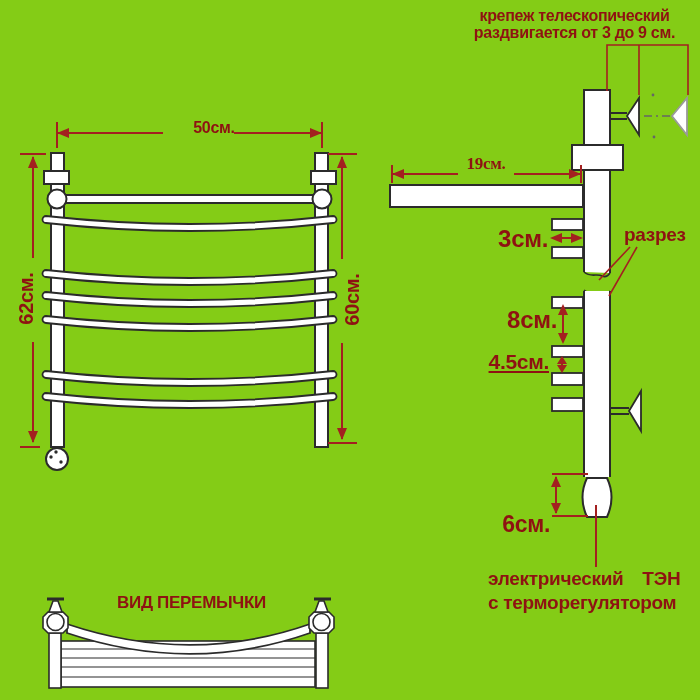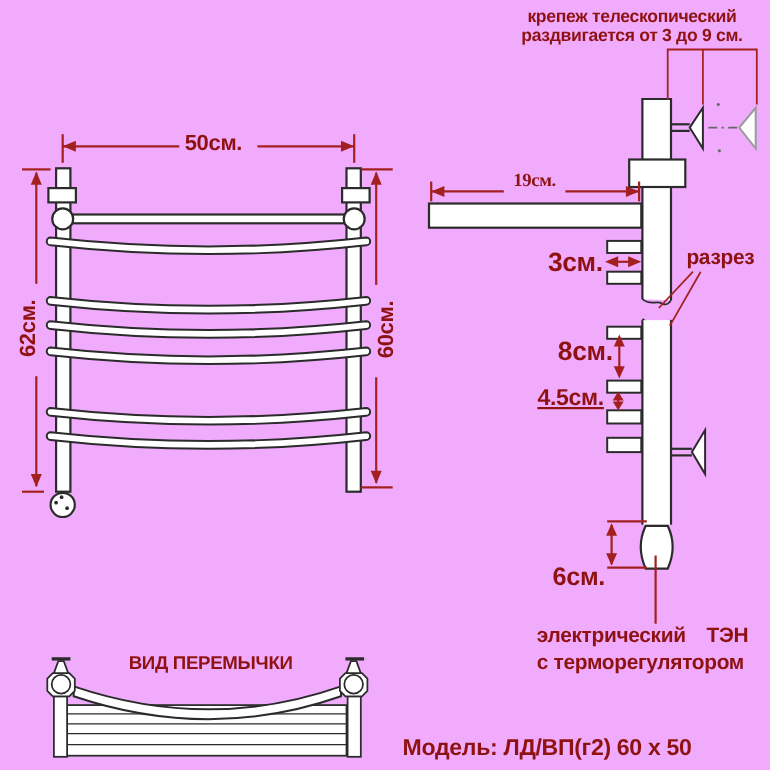--- a/index.html
+++ b/index.html
@@ -1,25 +1,25 @@
 <!DOCTYPE html>
 <html><head>
 <meta charset="utf-8">
 <style>
   html,body{margin:0;padding:0;background:#ffffff;}
-  #canvas{position:relative;width:700px;height:700px;background:#f0abfc;overflow:hidden;
+  #canvas{position:relative;width:700px;height:700px;background:#84cc16;overflow:hidden;
           font-family:"Liberation Sans",sans-serif;}
   svg{position:absolute;left:0;top:0;}
   .lbl{position:absolute;font-family:"Liberation Sans",sans-serif;font-weight:bold;
        color:#8e1212;letter-spacing:-0.3px;white-space:nowrap;line-height:1.05;}
   .c{text-align:center;}
   .r{text-align:right;}
   .rot{transform:rotate(-90deg);transform-origin:center center;}
   #mount-note{left:452px;top:7px;width:245px;font-size:16px;line-height:17px;text-align:center;}
-  #dim-50{left:144px;top:120px;width:100px;font-size:20px;}
+  #dim-50{left:164px;top:120px;width:100px;font-size:16px;}
   #dim-62{left:-14px;top:288px;width:80px;font-size:20px;}
   #dim-60{left:312px;top:289px;width:80px;font-size:20px;}
   #dim-19{left:436px;top:155px;width:100px;font-size:17px;font-family:Liberation Serif, serif;}
   #dim-3{left:468px;top:226px;width:80px;font-size:24px;}
   #lbl-razrez{left:624px;top:225px;width:90px;font-size:19px;}
   #dim-8{left:477px;top:307px;width:80px;font-size:24px;}
   #dim-45{left:459px;top:351px;width:90px;font-size:21px;text-decoration:underline;}
   #dim-6{left:470px;top:512px;width:80px;font-size:23px;}
   #ten-label{left:488px;top:567px;width:215px;font-size:19px;line-height:24px;}
   #ten-label .w1{word-spacing:14px;}
@@ -230,15 +230,14 @@
   <div class="lbl r" id="dim-8">8см.</div>
   <div class="lbl r" id="dim-45">4.5см.</div>
   <div class="lbl r" id="dim-6">6см.</div>
 
   <div class="lbl" id="ten-label">
     <div class="w1">электрический ТЭН</div>
     <div>с терморегулятором</div>
   </div>
 
   <div class="lbl c" id="bridge-title">ВИД ПЕРЕМЫЧКИ</div>
-  <div class="lbl" id="model-label">Модель: ЛД/ВП(г2) 60 х 50</div>
 
 </div>
 
 </body></html>

